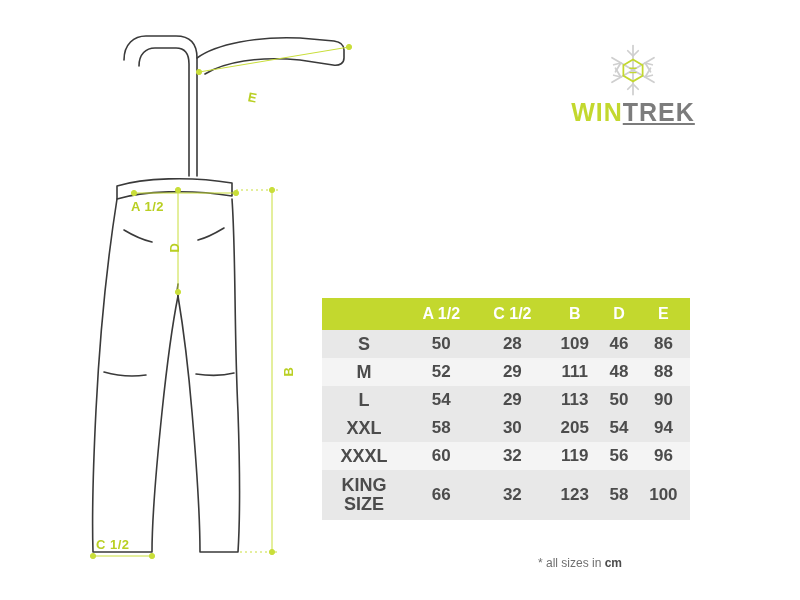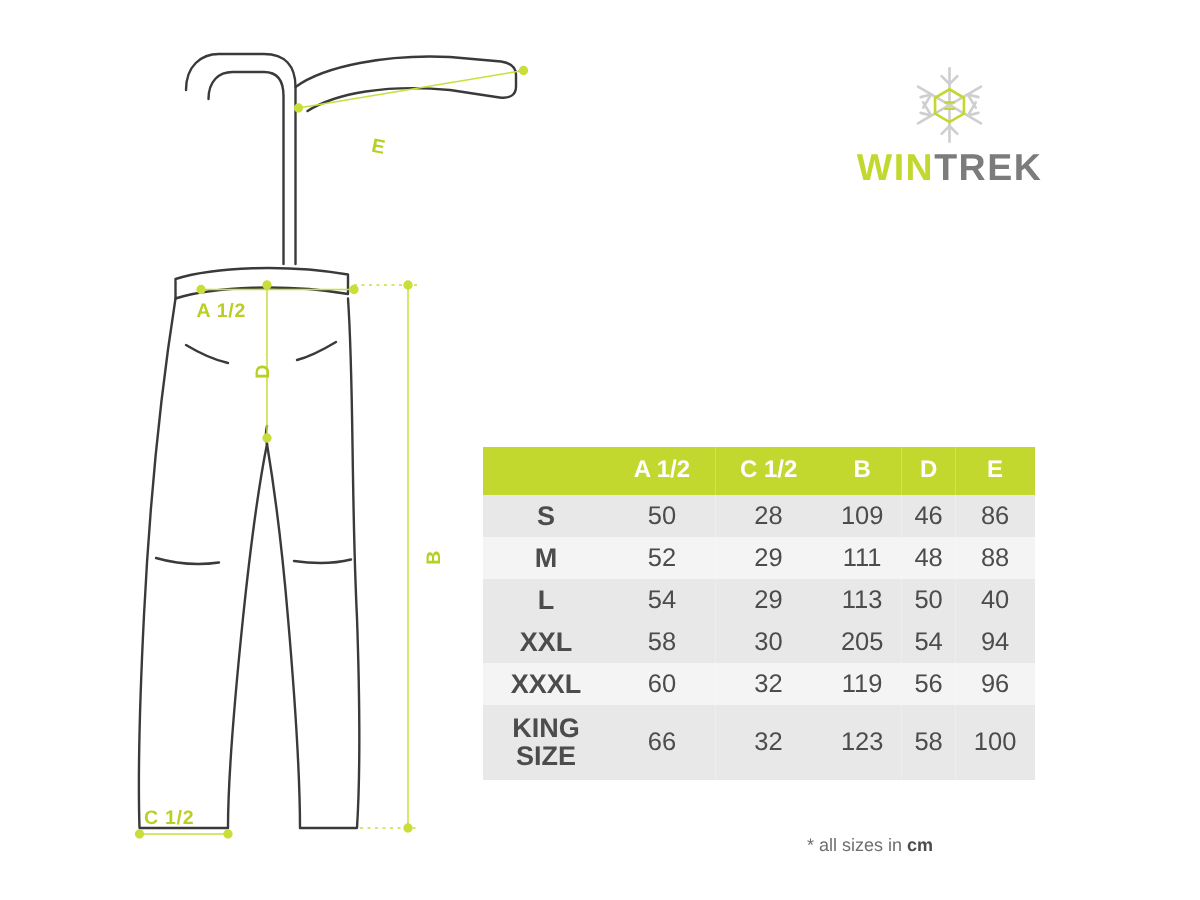--- a/index.html
+++ b/index.html
@@ -47,36 +47,37 @@
     letter-spacing: 1px;
     font-weight: bold;
     line-height: 1;
   }
   #logo .wordmark .win {
     color: #c3d82e;
     margin-top: 12px;
   }
   #logo .wordmark .trek {
     color: #7c7c7c;
+    text-decoration: underline;
   }
   
   #size-table {
     position: absolute;
     left: 322px;
     top: 298px;
     width: 368px;
     border-collapse: collapse;
     font-size: 17px;
     color: #4c4c4c;
   }
   #size-table th, #size-table td {
     padding: 0;
     margin: 0;
     text-align: center;
-    font-weight: normal;
+    font-weight: bold;
     height: 28px;
     vertical-align: middle;
   }
   #size-table thead th {
     background: #c3d82e;
     color: #ffffff;
     font-weight: bold;
     font-size: 16px;
     height: 32px;
   }
@@ -261,21 +262,21 @@
         <td>111</td>
         <td>48</td>
         <td>88</td>
       </tr>
       <tr class="odd">
         <th>L</th>
         <td>54</td>
         <td>29</td>
         <td>113</td>
         <td>50</td>
-        <td>40</td>
+        <td>90</td>
       </tr>
       <tr class="odd">
         <th>XXL</th>
         <td>58</td>
         <td>30</td>
         <td>205</td>
         <td>54</td>
         <td>94</td>
       </tr>
       <tr class="even">

